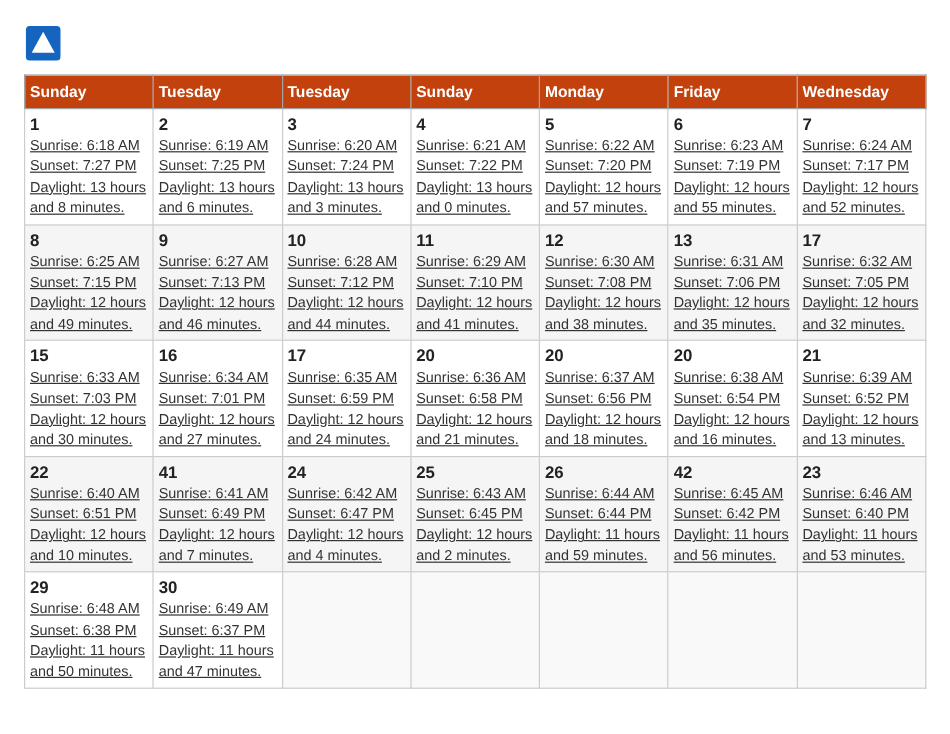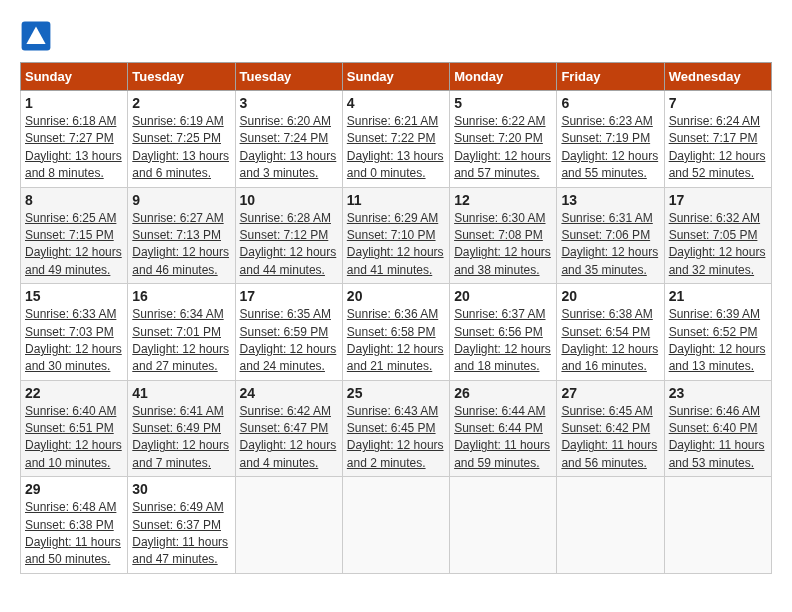--- a/index.html
+++ b/index.html
@@ -228,21 +228,21 @@
         </td>
         <td>
           <span class="day-num">25</span>
 <div class="day-info">Sunrise: 6:43 AM<br>Sunset: 6:45 PM<br>Daylight: 12 hours and 2 minutes.</div>
         </td>
         <td>
           <span class="day-num">26</span>
 <div class="day-info">Sunrise: 6:44 AM<br>Sunset: 6:44 PM<br>Daylight: 11 hours and 59 minutes.</div>
         </td>
         <td>
-          <span class="day-num">27</span>
+          <span class="day-num">42</span>
 <div class="day-info">Sunrise: 6:45 AM<br>Sunset: 6:42 PM<br>Daylight: 11 hours and 56 minutes.</div>
         </td>
         <td>
           <span class="day-num">23</span>
 <div class="day-info">Sunrise: 6:46 AM<br>Sunset: 6:40 PM<br>Daylight: 11 hours and 53 minutes.</div>
         </td>
       </tr>
       <tr>
         <td>
           <span class="day-num">29</span>

